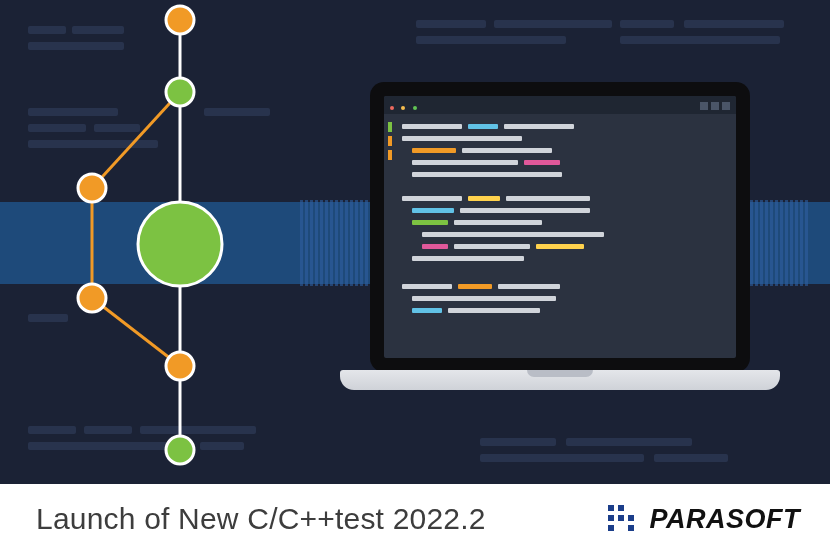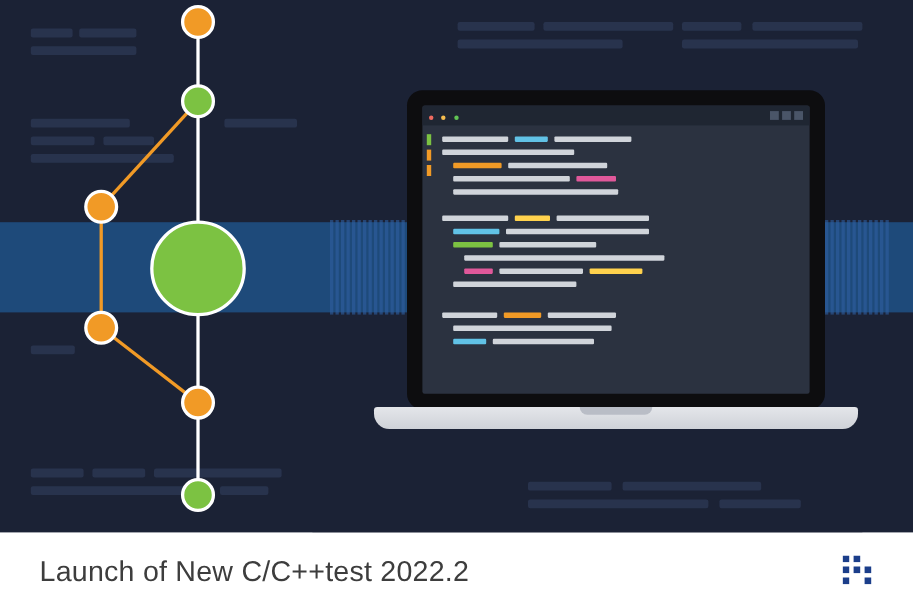--- a/index.html
+++ b/index.html
@@ -26,21 +26,21 @@
   .dot { width: 4px; height: 4px; border-radius: 50%; display: inline-block; margin-right: 3px; }
   .win-ctrl { width: 8px; height: 8px; margin-left: 3px; background: #4a5568; display: inline-block; }
   .gutter-mark { position: absolute; left: 4px; width: 4px; height: 10px; }
   .code-line { position: absolute; height: 5px; border-radius: 1px; }
   .base { position: absolute; bottom: 22px; left: 0; width: 440px; height: 20px; background: linear-gradient(#e4e6ea, #cfd2d8); border-radius: 3px 3px 14px 14px; }
   .notch { position: absolute; top: 0; left: 50%; transform: translateX(-50%); width: 66px; height: 7px; background: #b9bdc6; border-radius: 0 0 8px 8px; }
   .shadow { position: absolute; left: 30px; top: 292px; width: 500px; height: 200px; background: #141a29; transform: skewX(-38deg); transform-origin: top left; opacity: .85; z-index: -1; }
 
   
   .footer { width: 830px; height: 70px; background: #fff; display: flex; align-items: center; justify-content: space-between; padding: 0 30px 0 36px; }
-  .headline { color: #3d3d3d; font-size: 26px; font-weight: 400; letter-spacing: .2px; }
+  .headline { color: #3d3d3d; font-size: 30px; font-weight: 400; letter-spacing: .2px; }
   .brand { display: flex; align-items: center; gap: 8px; }
   .brand-mark svg { display: block; }
   .brand-text { color: #111; font-size: 27px; font-weight: 800; font-style: italic; letter-spacing: .5px; }
 </style>
 </head>
 <body>
 
 <div class="hero">
 
   <div id="bg-lines">
@@ -191,14 +191,15 @@
           <rect x="0" y="0" width="6" height="6"></rect>
           <rect x="10" y="0" width="6" height="6"></rect>
           <rect x="0" y="10" width="6" height="6"></rect>
           <rect x="10" y="10" width="6" height="6"></rect>
           <rect x="20" y="10" width="6" height="6"></rect>
           <rect x="0" y="20" width="6" height="6"></rect>
           <rect x="20" y="20" width="6" height="6"></rect>
         </g>
       </svg>
     </span>
+    <span class="brand-text">PARASOFT</span>
   </div>
 </div>
 
 </body></html>

